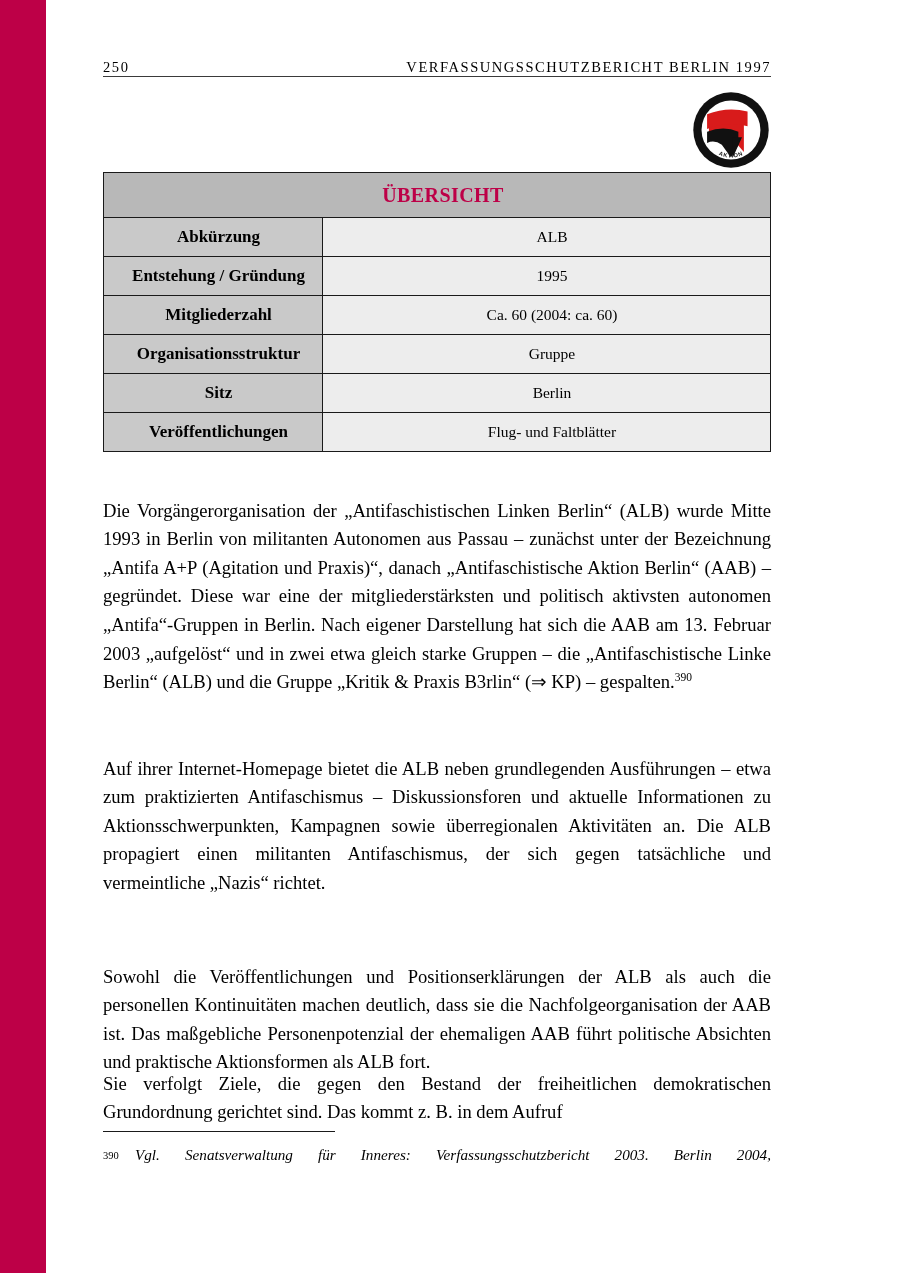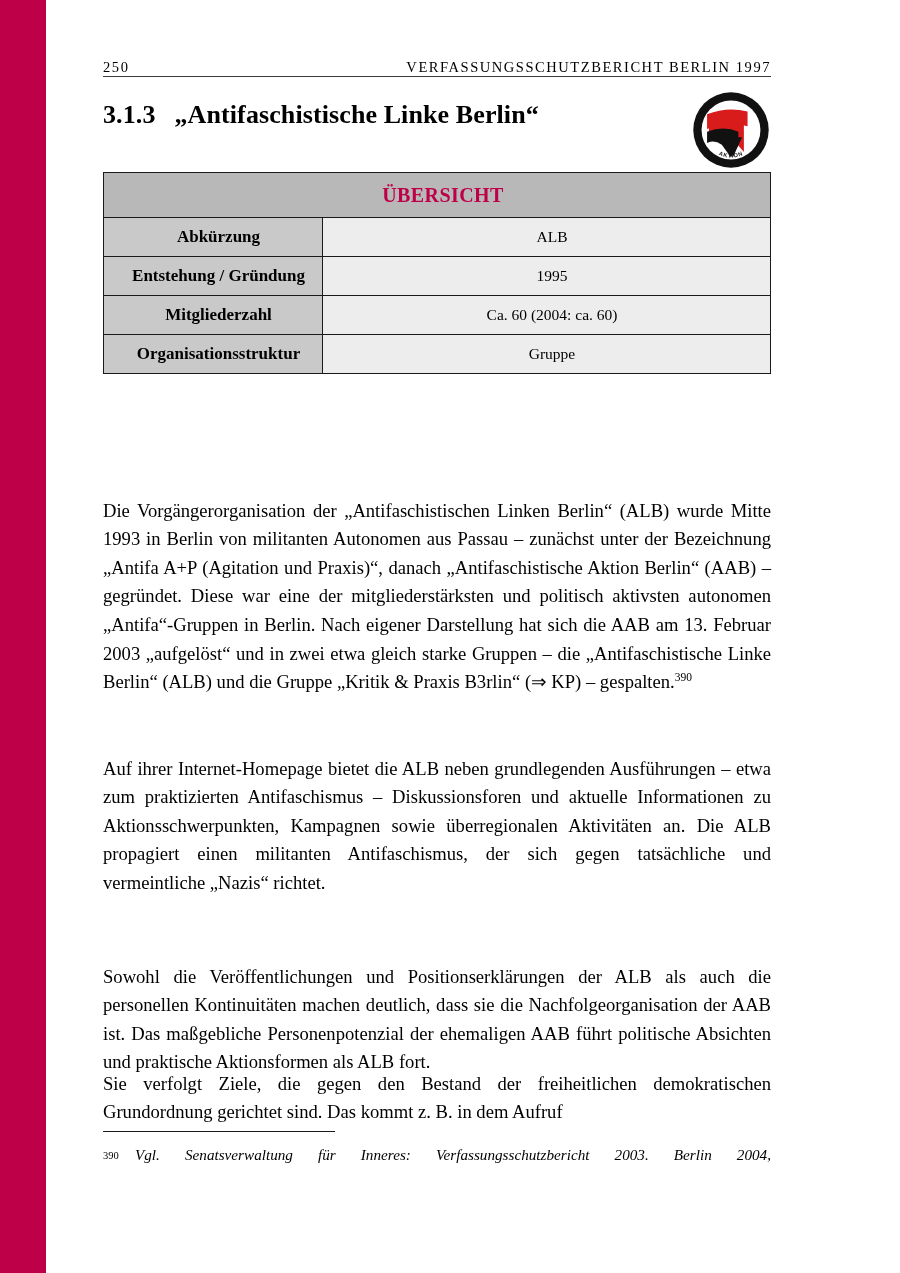--- a/index.html
+++ b/index.html
@@ -189,23 +189,20 @@
 <div id="edge-bar"></div>
 
 <div id="page">
 
   <div id="running-head">
     <span id="folio">250</span>
     <span id="running-title">VERFASSUNGSSCHUTZBERICHT BERLIN 1997</span>
   </div>
 
   <div id="heading-row">
-    <div id="heading">
-      <span class="num">3.1.3</span><span>„Antifaschistische Linke Berlin“</span>
-    </div>
 
     <div id="logo">
       <svg viewBox="0 0 100 100" width="98" height="92" xmlns="http://www.w3.org/2000/svg">
         <defs>
           <path id="arcTop" d="M 16,50 A 34,34 0 0 1 84,50" fill="none"></path>
           <path id="arcBot" d="M 20,50 A 30,30 0 0 0 80,50" fill="none"></path>
         </defs>
         <circle cx="50" cy="50" r="44" fill="#ffffff"></circle>
         <circle cx="50" cy="50" r="41" fill="#111111"></circle>
         <circle cx="50" cy="50" r="32" fill="#ffffff"></circle>
@@ -242,20 +239,28 @@
         <td class="val">1995</td>
       </tr>
       <tr>
         <td class="lbl">Mitgliederzahl</td>
         <td class="val">Ca. 60  (2004: ca. 60)</td>
       </tr>
       <tr>
         <td class="lbl">Organisationsstruktur</td>
         <td class="val">Gruppe</td>
       </tr>
+      <tr>
+        <td class="lbl">Sitz</td>
+        <td class="val">Berlin</td>
+      </tr>
+      <tr class="last">
+        <td class="lbl">Veröffentlichungen</td>
+        <td class="val">Flug- und Faltblätter</td>
+      </tr>
     </tbody>
   </table>
 
   <p class="para" style="top:478px;"><span>Die Vorgängerorganisation der „Antifaschistischen Linken Berlin“ (ALB) wurde Mitte 1993 in Berlin von militanten Autonomen aus Passau – zunächst unter der Bezeichnung „Antifa A+P (Agitation und Praxis)“, danach „Antifaschistische Aktion Berlin“ (AAB) – gegründet. Diese war eine der mitgliederstärksten und politisch aktivsten autonomen „Antifa“-Gruppen in Berlin. Nach eigener Darstellung hat sich die AAB am 13. Februar 2003 „aufgelöst“ und in zwei etwa gleich starke Gruppen – die „Antifaschistische Linke Berlin“ (ALB) und die Gruppe „Kritik &amp; Praxis B3rlin“ (⇒ KP) – gespalten.</span><sup>390</sup></p>
 
   <p class="para" style="top:736px;">Auf ihrer Internet-Homepage bietet die ALB neben grundlegenden Ausführungen – etwa zum praktizierten Antifaschismus – Diskussionsforen und aktuelle Informationen zu Aktionsschwerpunkten, Kampagnen sowie überregionalen Aktivitäten an. Die ALB propagiert einen militanten Antifaschismus, der sich gegen tatsächliche und vermeintliche „Nazis“ richtet.</p>
 
   <p class="para" style="top:944px;">Sowohl die Veröffentlichungen und Positionserklärungen der ALB als auch die personellen Kontinuitäten machen deutlich, dass sie die Nachfolgeorganisation der AAB ist. Das maßgebliche Personenpotenzial der ehemaligen AAB führt politische Absichten und praktische Aktionsformen als ALB fort.</p>
 
   <p class="para" style="top:1051px;">Sie verfolgt Ziele, die gegen den Bestand der freiheitlichen demokratischen Grundordnung gerichtet sind. Das kommt z. B. in dem Aufruf</p>

